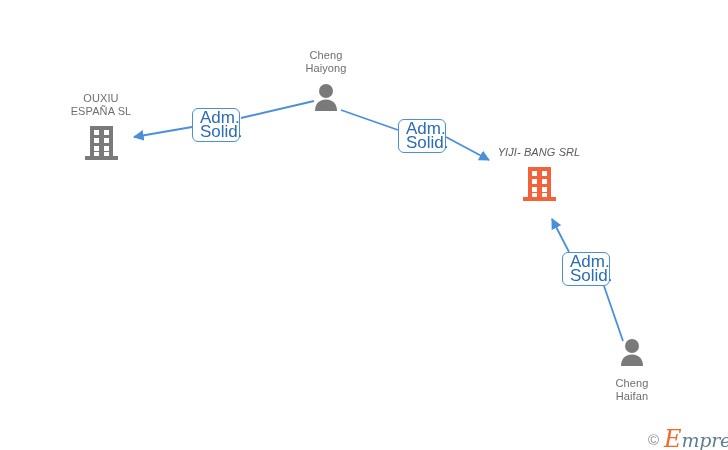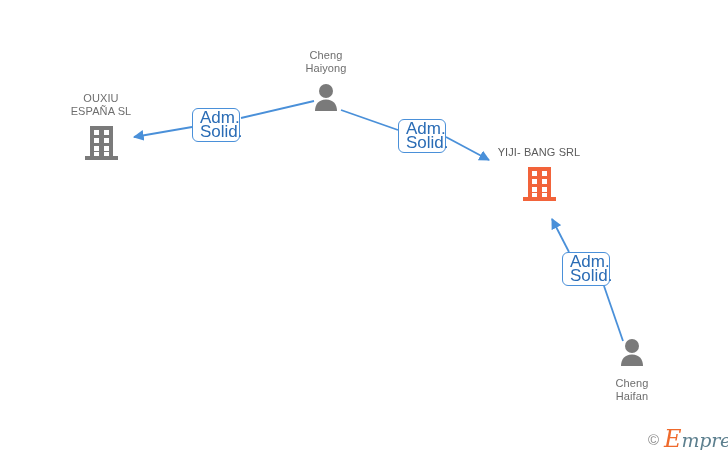--- a/index.html
+++ b/index.html
@@ -34,20 +34,21 @@
   .node-label {
     font-size: 11px;
     line-height: 13px;
     color: #6e6e6e;
     text-align: center;
     white-space: pre;
     letter-spacing: 0.1px;
   }
   .node-label.dark {
     color: #5b5b5b;
+    font-style: italic;
   }
   .icon-wrap {
     display: block;
   }
   .rel-box {
     position: absolute;
     background: #ffffff;
     border: 1.4px solid #4a90d9;
     border-radius: 6px;
     box-sizing: border-box;

